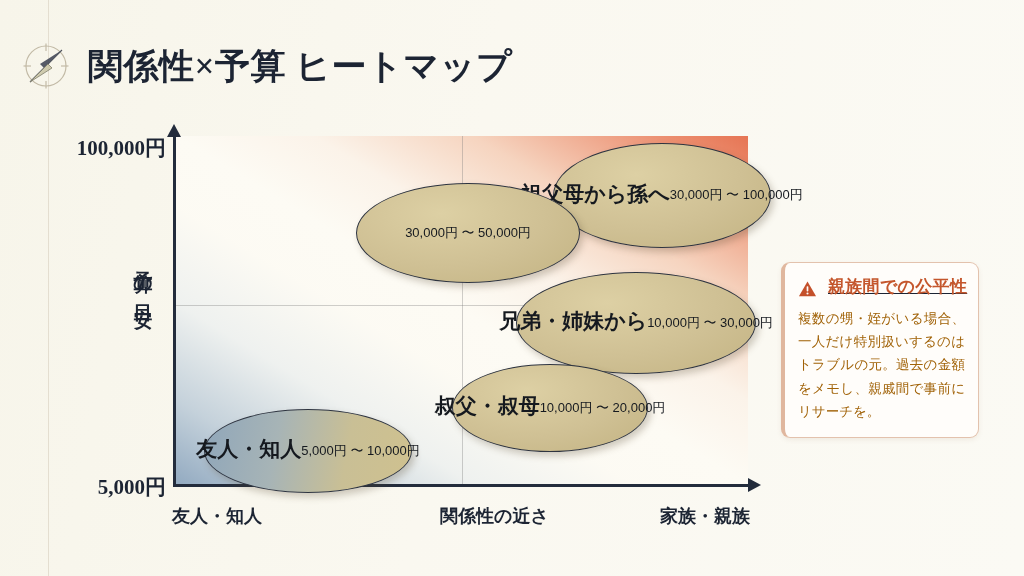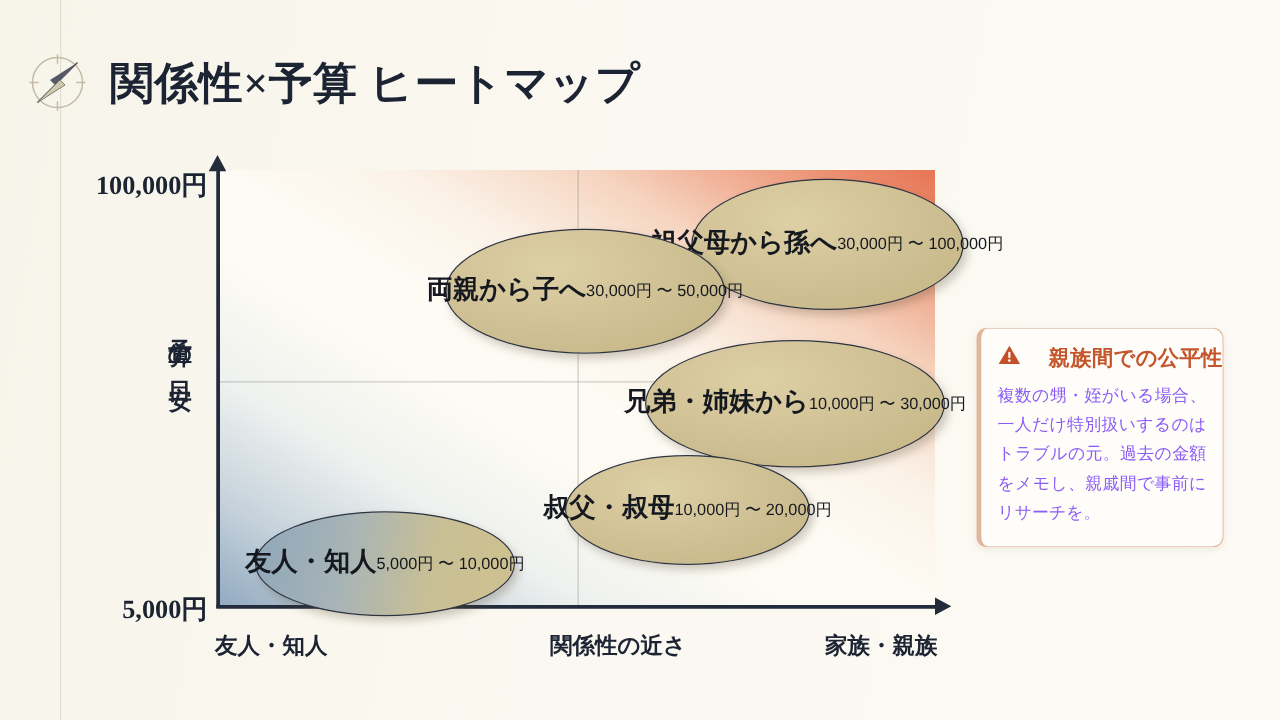--- a/index.html
+++ b/index.html
@@ -253,42 +253,43 @@
     box-sizing: border-box;
     background: #fffdfa;
     border: 1.8px solid #e3c2ad;
     border-left: 4px solid #e0b79e;
     border-radius: 9px;
     padding: 12px 13px 14px 13px;
     box-shadow: 0 2px 5px rgba(150,110,80,0.10);
   }
   .note-head {
     display: flex;
-    align-items: flex-start;
-    gap: 22px;
+    align-items: flex-end;
+    gap: 11px;
     margin-bottom: 9px;
+    text-decoration: underline;
   }
   .warn-icon {
     width: 19px;
     height: 18px;
     flex: 0 0 19px;
   }
   .note-title {
     font-family: "Liberation Serif", "DejaVu Serif", serif;
     font-size: 17px;
     font-weight: 700;
     color: #c4562c;
     letter-spacing: .3px;
     white-space: nowrap;
   }
   .note-body {
-    font-family: Liberation Mono, monospace;
+    font-family: Liberation Serif, serif;
     font-size: 13.5px;
     line-height: 1.72;
-    color: #8b5cf6;
+    color: #a16207;
     text-align: justify;
     word-break: break-all;
   }
 </style>
 </head>
 <body>
 
 <div class="slide">
 
   <div class="deco-rule"></div>
@@ -331,21 +332,20 @@
     <div class="x-label left">友人・知人</div>
     <div class="x-label center">関係性の近さ</div>
     <div class="x-label right">家族・親族</div>
 
     <div class="bubble gold" id="bubble-grandparent">
       <div class="b-title">祖父母から孫へ</div>
       <div class="b-range">30,000円 〜 100,000円</div>
     </div>
 
     <div class="bubble gold" id="bubble-parent">
-      <div class="b-title">両親から子へ</div>
       <div class="b-range">30,000円 〜 50,000円</div>
     </div>
 
     <div class="bubble gold" id="bubble-sibling">
       <div class="b-title">兄弟・姉妹から</div>
       <div class="b-range">10,000円 〜 30,000円</div>
     </div>
 
     <div class="bubble gold" id="bubble-uncle">
       <div class="b-title">叔父・叔母</div>

